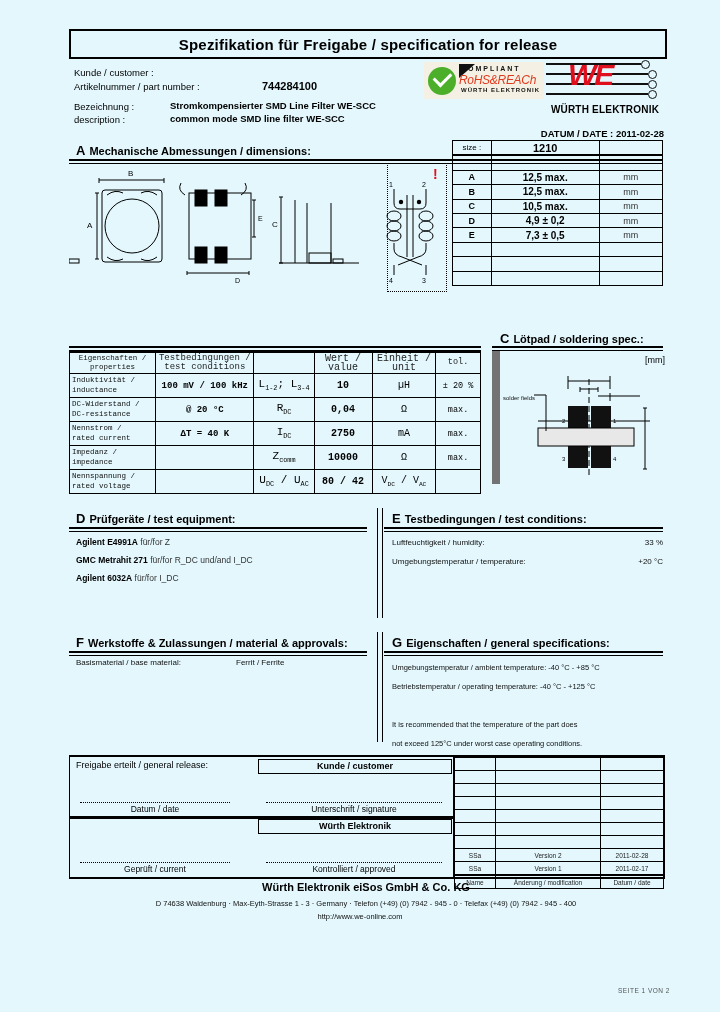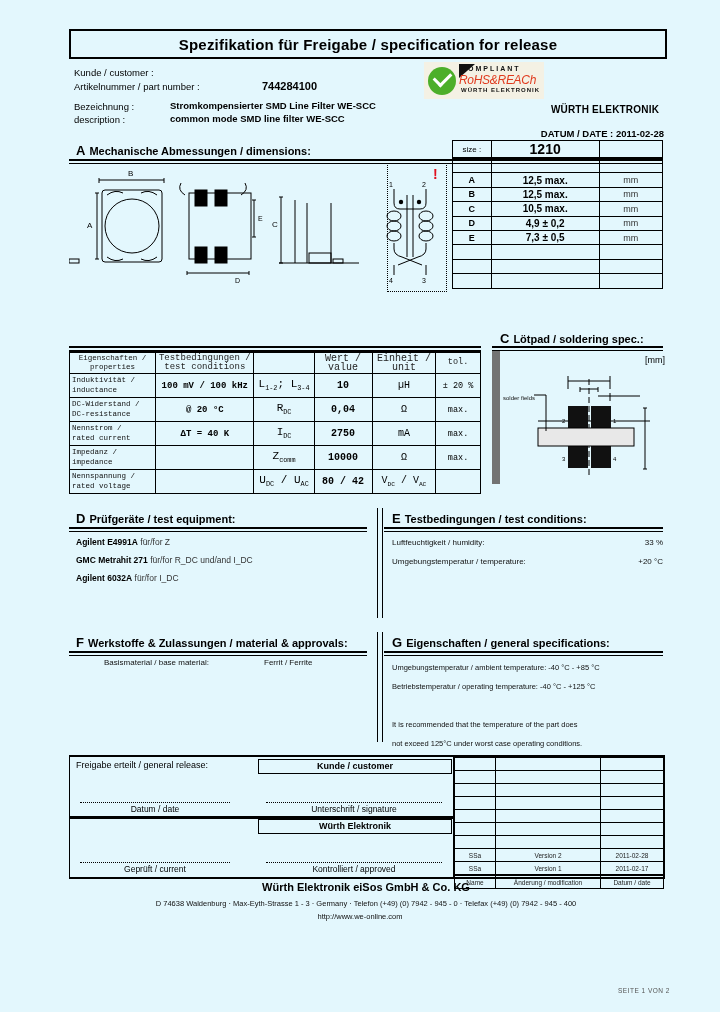--- a/index.html
+++ b/index.html
@@ -68,21 +68,21 @@
   .sch-box{position:absolute;left:387px;top:163px;width:58px;height:127px;border:1.5px dotted #000;}
 
   .dimtable{position:absolute;left:452px;top:140px;width:211px;
       border-collapse:collapse;font-size:9px;}
   .dimtable td{border:1px solid #000;height:13.4px;text-align:center;padding:0;}
   .dimtable .c1{width:38px;font-weight:bold;font-size:9px;}
   .dimtable .c2{width:108px;font-weight:bold;font-size:10px;}
   .dimtable .c3{width:63px;font-size:9px;color:#333;}
   .dimtable tr.sizerow td{border-bottom:2px solid #000;}
   .dimtable tr.sizerow .c1{font-weight:normal;font-size:8px;}
-  .dimtable tr.sizerow .c2{font-size:14px;}
+  .dimtable tr.sizerow .c2{font-size:11px;}
 
   
   .b-head{left:76px;top:331px;}
   .b-rule{left:69px;top:346px;width:412px;}
   .btable{position:absolute;left:69px;top:351px;width:412px;border-collapse:collapse;font-size:8px;}
   .btable td{border:1px solid #000;padding:0 2px;height:23px;vertical-align:middle;font-family:Liberation Mono, monospace;}
   .btable .hd{text-align:center;font-size:7.5px;color:#222;line-height:9.5px;height:20px;}
   .btable .lbl{width:86px;font-size:7.5px;line-height:9.5px;color:#111;}
   .btable .cond{width:96px;text-align:center;font-weight:bold;font-size:9px;}
   .btable .sym{width:62px;text-align:center;font-size:11px;}
@@ -108,21 +108,21 @@
 
   .e-head{left:392px;top:511px;}
   .e-rule{left:384px;top:527px;width:279px;}
   .e-body{position:absolute;left:392px;top:533px;width:271px;font-size:8px;line-height:19px;color:#111;}
   .e-body .r{display:flex;justify-content:space-between;}
   .sepDE{position:absolute;left:377px;top:508px;width:4px;height:110px;border-left:1.5px solid #000;border-right:1.5px solid #000;}
 
   
   .f-head{left:76px;top:635px;}
   .f-rule{left:69px;top:651px;width:298px;}
-  .f-body{position:absolute;left:76px;top:658px;width:290px;font-size:8px;color:#111;margin-left:28px;}
+  .f-body{position:absolute;left:76px;top:658px;width:290px;font-size:8px;color:#111;}
   .f-body .r{display:flex;}
   .f-body .k{width:160px;}
   .g-head{left:392px;top:635px;}
   .g-rule{left:384px;top:651px;width:279px;}
   .g-body{position:absolute;left:392px;top:658px;width:271px;font-size:7.5px;line-height:19px;color:#111;}
   .sepFG{position:absolute;left:377px;top:632px;width:4px;height:110px;border-left:1.5px solid #000;border-right:1.5px solid #000;}
 
   
   .appr{position:absolute;left:69px;top:755px;width:594px;height:120px;
         border-top:2px solid #000;border-bottom:2px solid #000;
@@ -185,20 +185,31 @@
 
   <div class="rohs">
     <div class="circ"></div>
     <div class="chk"></div>
     <div class="tri"></div>
     <div class="l1">COMPLIANT</div>
     <div class="l2">RoHS&amp;REACh</div>
     <div class="l3">WÜRTH ELEKTRONIK</div>
   </div>
 
+  <div class="welogo">
+    <div class="line" style="left:0;top:5px;width:95px;"></div>
+    <div class="line" style="left:0;top:15px;width:102px;"></div>
+    <div class="line" style="left:0;top:25px;width:102px;"></div>
+    <div class="line" style="left:0;top:35px;width:102px;"></div>
+    <div class="dot" style="left:95px;top:2px;"></div>
+    <div class="dot" style="left:102px;top:12px;"></div>
+    <div class="dot" style="left:102px;top:22px;"></div>
+    <div class="dot" style="left:102px;top:32px;"></div>
+    <div class="we">WE</div>
+  </div>
   <div class="we-name">WÜRTH ELEKTRONIK</div>
   <div class="datum">DATUM / DATE : 2011-02-28</div>
 
   <div class="sec-head a-head">
     <span class="letter">A</span><span>Mechanische Abmessungen / dimensions:</span>
   </div>
   <div class="sec-rule a-rule"></div>
 
   <div class="drawbox">
     <svg width="375" height="125" viewBox="0 0 375 125">

